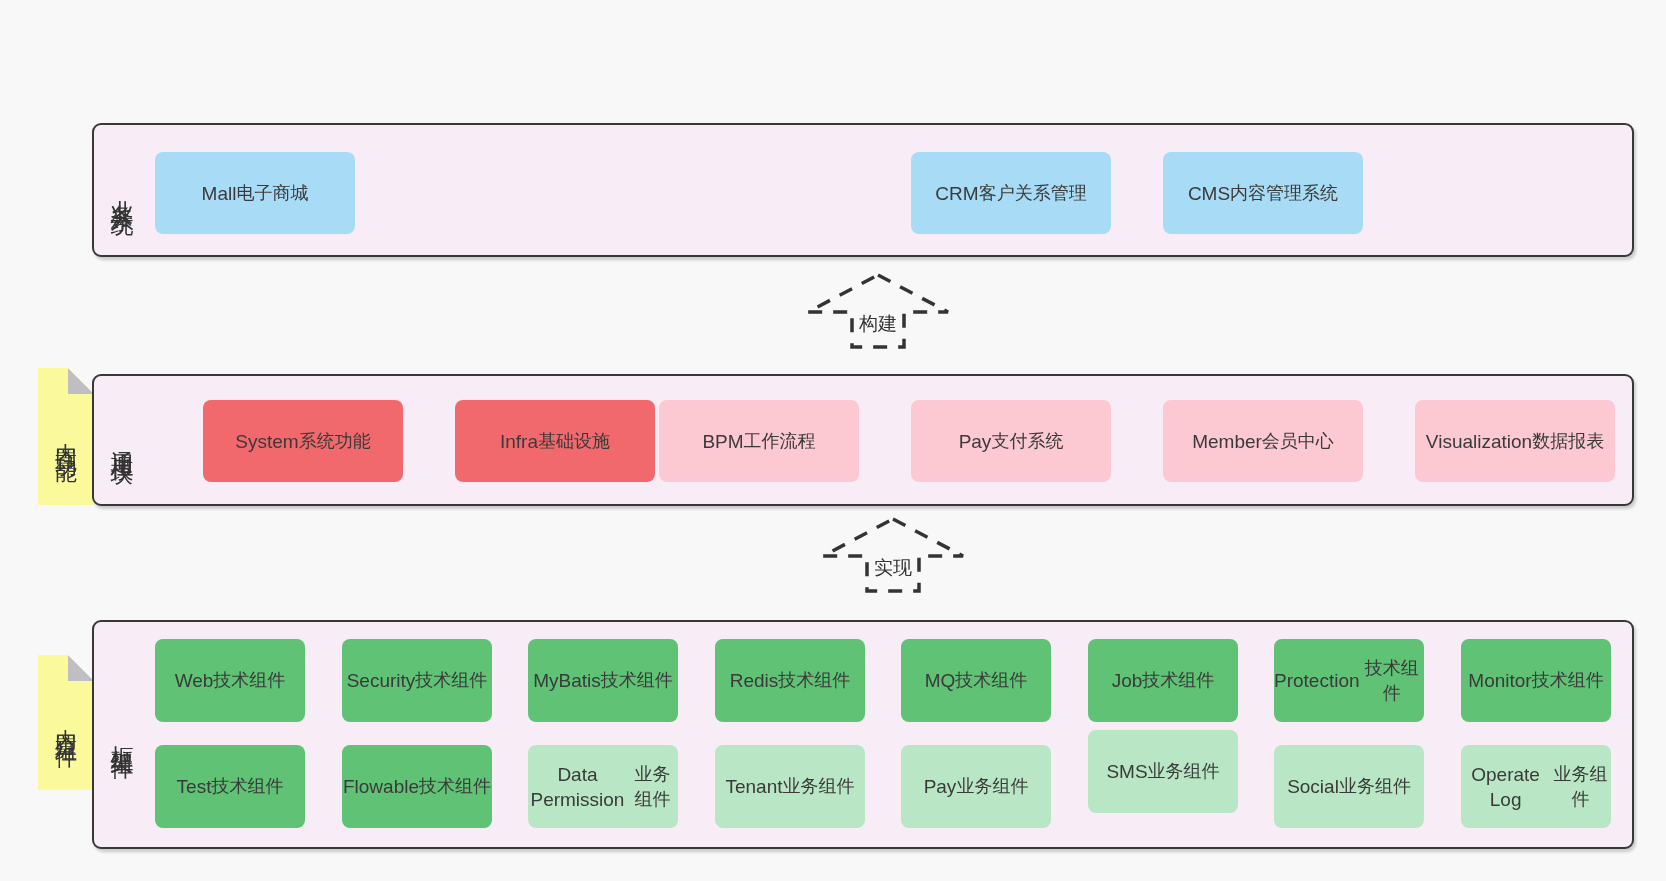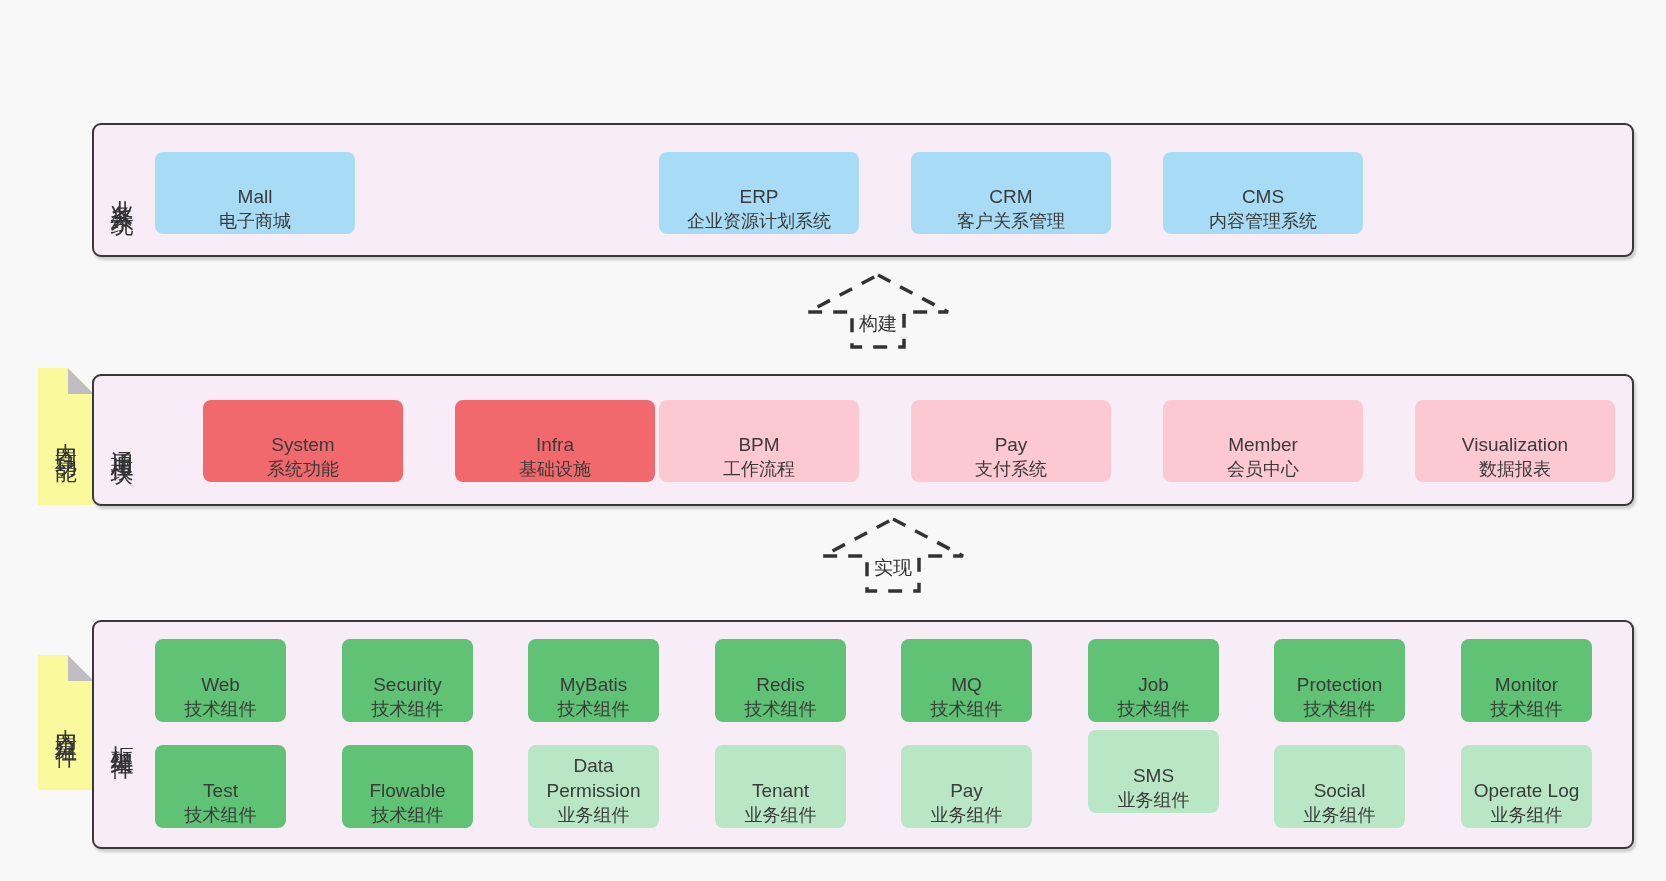--- a/index.html
+++ b/index.html
@@ -29,29 +29,29 @@
     position:absolute;left:8px;top:0;bottom:0;width:42px;
     display:flex;align-items:center;justify-content:center;
     writing-mode:vertical-rl;text-orientation:upright;
     font-size:23px;letter-spacing:4px;color:#333;
   }
 
   
   .box{
     position:absolute;
     border-radius:8px;
-    display:flex;flex-direction:column;
-    align-items:center;justify-content:flex-end;
+    display:flex;
+    align-items:center;justify-content:center;
     text-align:center;
     line-height:25px;
   }
   .box .box-name{font-size:19px;}
   .box .box-desc{font-size:18px;}
   .w200{width:200px;height:82px;}
-  .w150{width:131px;height:83px;}
+  .w150{width:150px;height:83px;}
   .blue{background:#a8dcf6;}
   .red{background:#f2696d;margin-left:48px;}
   .pink{background:#fcc8d2;}
   .green{background:#5fc274;}
   .lightgreen{background:#b9e7c5;}
 
   
   .tag{
     position:absolute;left:38px;width:56px;
     background:#fafa9d;
@@ -90,24 +90,20 @@
     <div class="fold"></div>
     <div class="tag-text">内置组件</div>
   </div>
 
   <section class="panel panel-business">
     <div class="side-label">业务系统</div>
     <div class="box w200 blue" style="left:61px;top:27px">
       <div class="box-name">Mall</div>
       <div class="box-desc">电子商城</div>
     </div>
-    <div class="box w200 blue" style="left:565px;top:27px">
-      <div class="box-name">ERP</div>
-      <div class="box-desc">企业资源计划系统</div>
-    </div>
     <div class="box w200 blue" style="left:817px;top:27px">
       <div class="box-name">CRM</div>
       <div class="box-desc">客户关系管理</div>
     </div>
     <div class="box w200 blue" style="left:1069px;top:27px">
       <div class="box-name">CMS</div>
       <div class="box-desc">内容管理系统</div>
     </div>
   </section>
 

